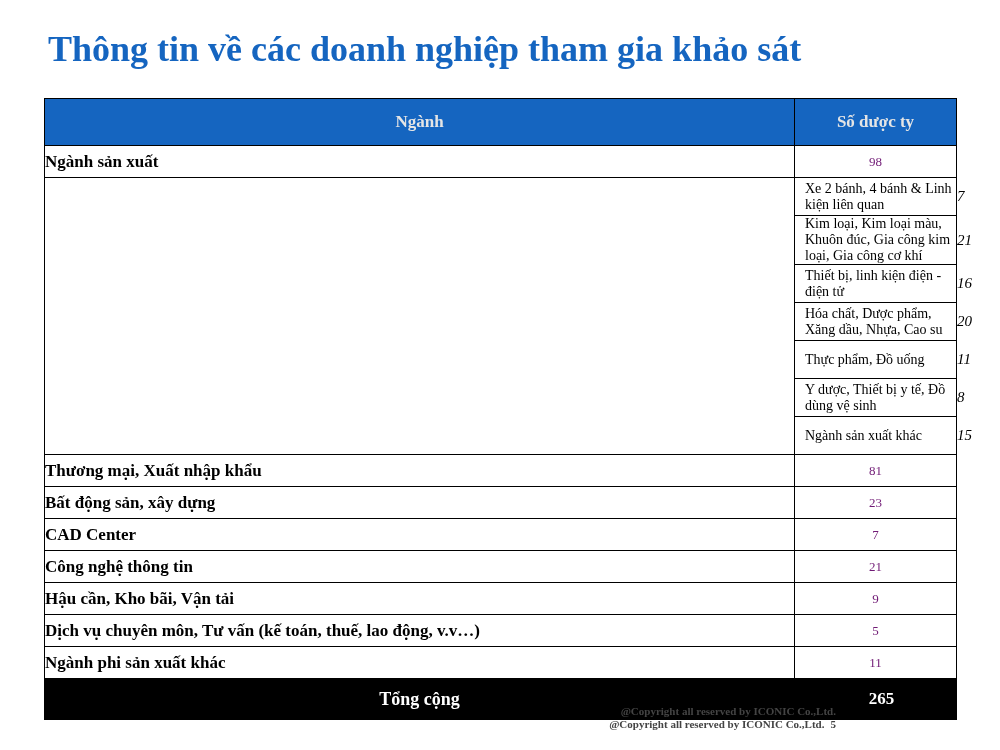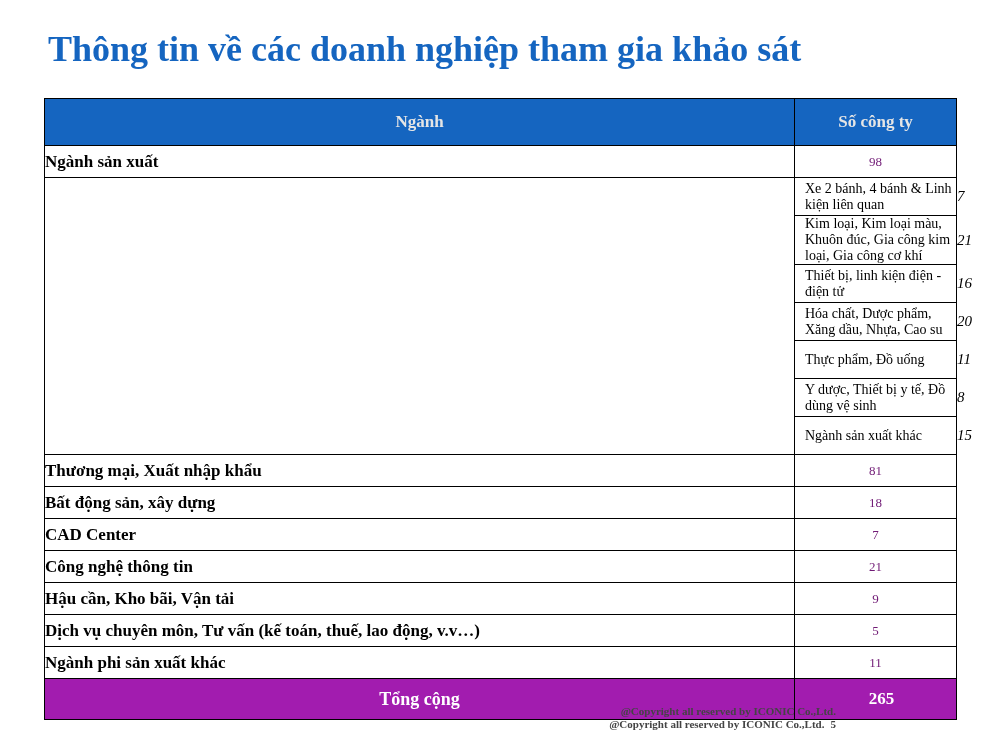--- a/index.html
+++ b/index.html
@@ -91,21 +91,21 @@
     color: #000;
     margin-left: 37px;
   }
   .sub-row td.count-cell {
     font-size: 15px;
     font-style: italic;
     text-align: center;
     color: #000;
   }
   .total-row td {
-    background: #a21caf;
+    background: #000000;
     color: #ffffff;
     font-weight: bold;
     font-size: 18px;
     text-align: center;
     height: 40px;
   }
   .total-row td.count-cell {
     font-size: 17px;
     padding-left: 12px;
   }
@@ -137,21 +137,21 @@
 
   <div class="table-wrap">
     <table class="data">
       <colgroup>
         <col class="col-name">
         <col class="col-count">
       </colgroup>
       <thead>
         <tr class="head-row">
           <th>Ngành</th>
-          <th>Số công ty</th>
+          <th>Số dược ty</th>
         </tr>
       </thead>
       <tbody>
 
         <tr class="group-row">
           <td class="name-cell" colspan="1">Ngành sản xuất</td>
           <td class="count-cell">98</td>
         </tr>
 
         <tr class="sub-row">
@@ -183,21 +183,21 @@
           <td class="sub-name-cell">Ngành sản xuất khác</td>
           <td class="count-cell">15</td>
         </tr>
 
         <tr class="group-row">
           <td class="name-cell">Thương mại, Xuất nhập khẩu</td>
           <td class="count-cell">81</td>
         </tr>
         <tr class="group-row">
           <td class="name-cell">Bất động sản, xây dựng</td>
-          <td class="count-cell">18</td>
+          <td class="count-cell">23</td>
         </tr>
         <tr class="group-row">
           <td class="name-cell">CAD Center</td>
           <td class="count-cell">7</td>
         </tr>
         <tr class="group-row">
           <td class="name-cell">Công nghệ thông tin</td>
           <td class="count-cell">21</td>
         </tr>
         <tr class="group-row">

